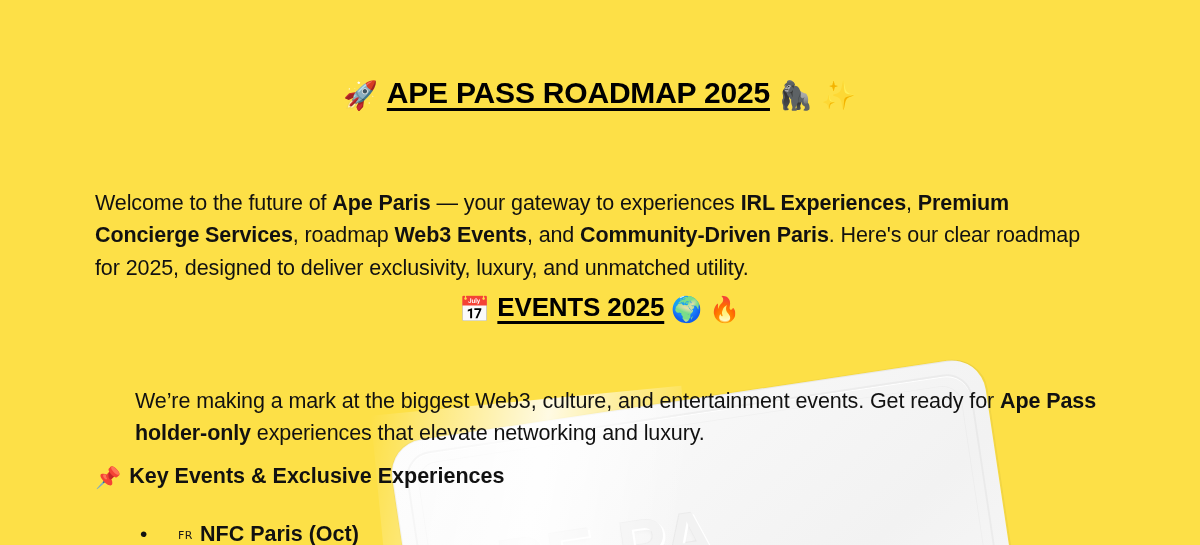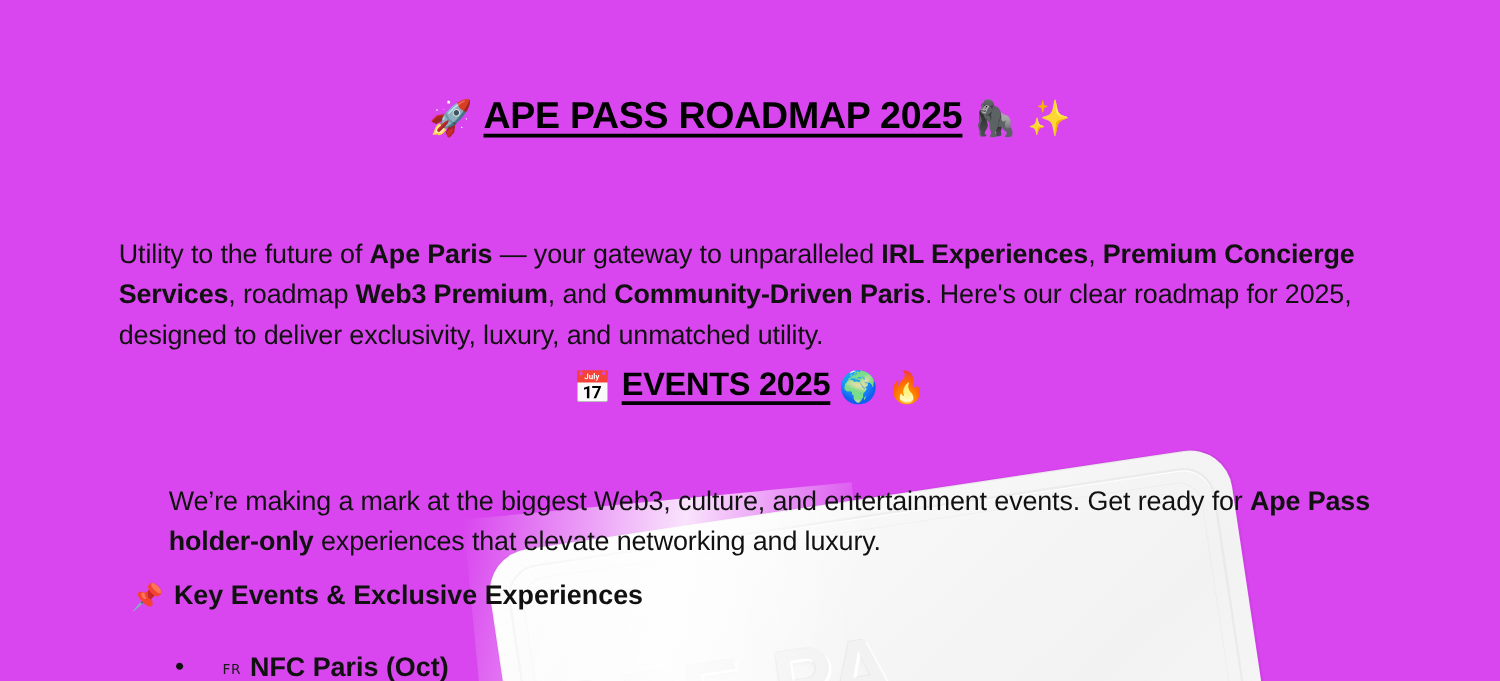--- a/index.html
+++ b/index.html
@@ -11,21 +11,21 @@
   body {
     font-family: "Liberation Sans", sans-serif;
     color: #0a0a0a;
     -webkit-font-smoothing: antialiased;
   }
   #page {
     position: relative;
     width: 1200px;
     height: 545px;
     overflow: hidden;
-    background: #d946ef;
+    background: #fde047;
   }
 
   
   #watermark-layer {
     position: absolute;
     left: 0; top: 0;
     width: 1200px;
     height: 545px;
     overflow: hidden;
     z-index: 0;
@@ -151,21 +151,20 @@
 
   #key-events-heading {
     position: absolute;
     left: 95px;
     top: 461px;
     font-size: 21.5px;
     line-height: 30px;
     font-weight: bold;
     white-space: nowrap;
     color: #111111;
-    margin-left: 10px;
   }
   #key-events-heading .emoji {
     font-weight: normal;
     font-size: 21px;
     vertical-align: -2px;
     margin-right: 8px;
   }
 
   #event-list {
     position: absolute;
@@ -223,21 +222,21 @@
   <div id="content">
 
     <div class="heading" id="title-heading">
       <span class="emoji">🚀</span>
       <span class="htext">APE PASS ROADMAP 2025</span>
       <span class="emoji">🦍</span>
       <span class="emoji">✨</span>
     </div>
 
     <p class="para" id="intro-para">
-      <span>Utility to the future of </span><b>Ape Paris</b><span> — your gateway to unparalleled </span><b>IRL Experiences</b><span>, </span><b>Premium Concierge Services</b><span>, roadmap </span><b>Web3 Premium</b><span>, and </span><b>Community-Driven Paris</b><span>. Here's our clear roadmap for 2025, designed to deliver exclusivity, luxury, and unmatched utility.</span>
+      <span>Welcome to the future of </span><b>Ape Paris</b><span> — your gateway to experiences </span><b>IRL Experiences</b><span>, </span><b>Premium Concierge Services</b><span>, roadmap </span><b>Web3 Events</b><span>, and </span><b>Community-Driven Paris</b><span>. Here's our clear roadmap for 2025, designed to deliver exclusivity, luxury, and unmatched utility.</span>
     </p>
 
     <div class="heading" id="events-heading">
       <span class="emoji">📅</span>
       <span class="htext">EVENTS 2025</span>
       <span class="emoji">🌍</span>
       <span class="emoji">🔥</span>
     </div>
 
     <p class="para" id="events-para">

